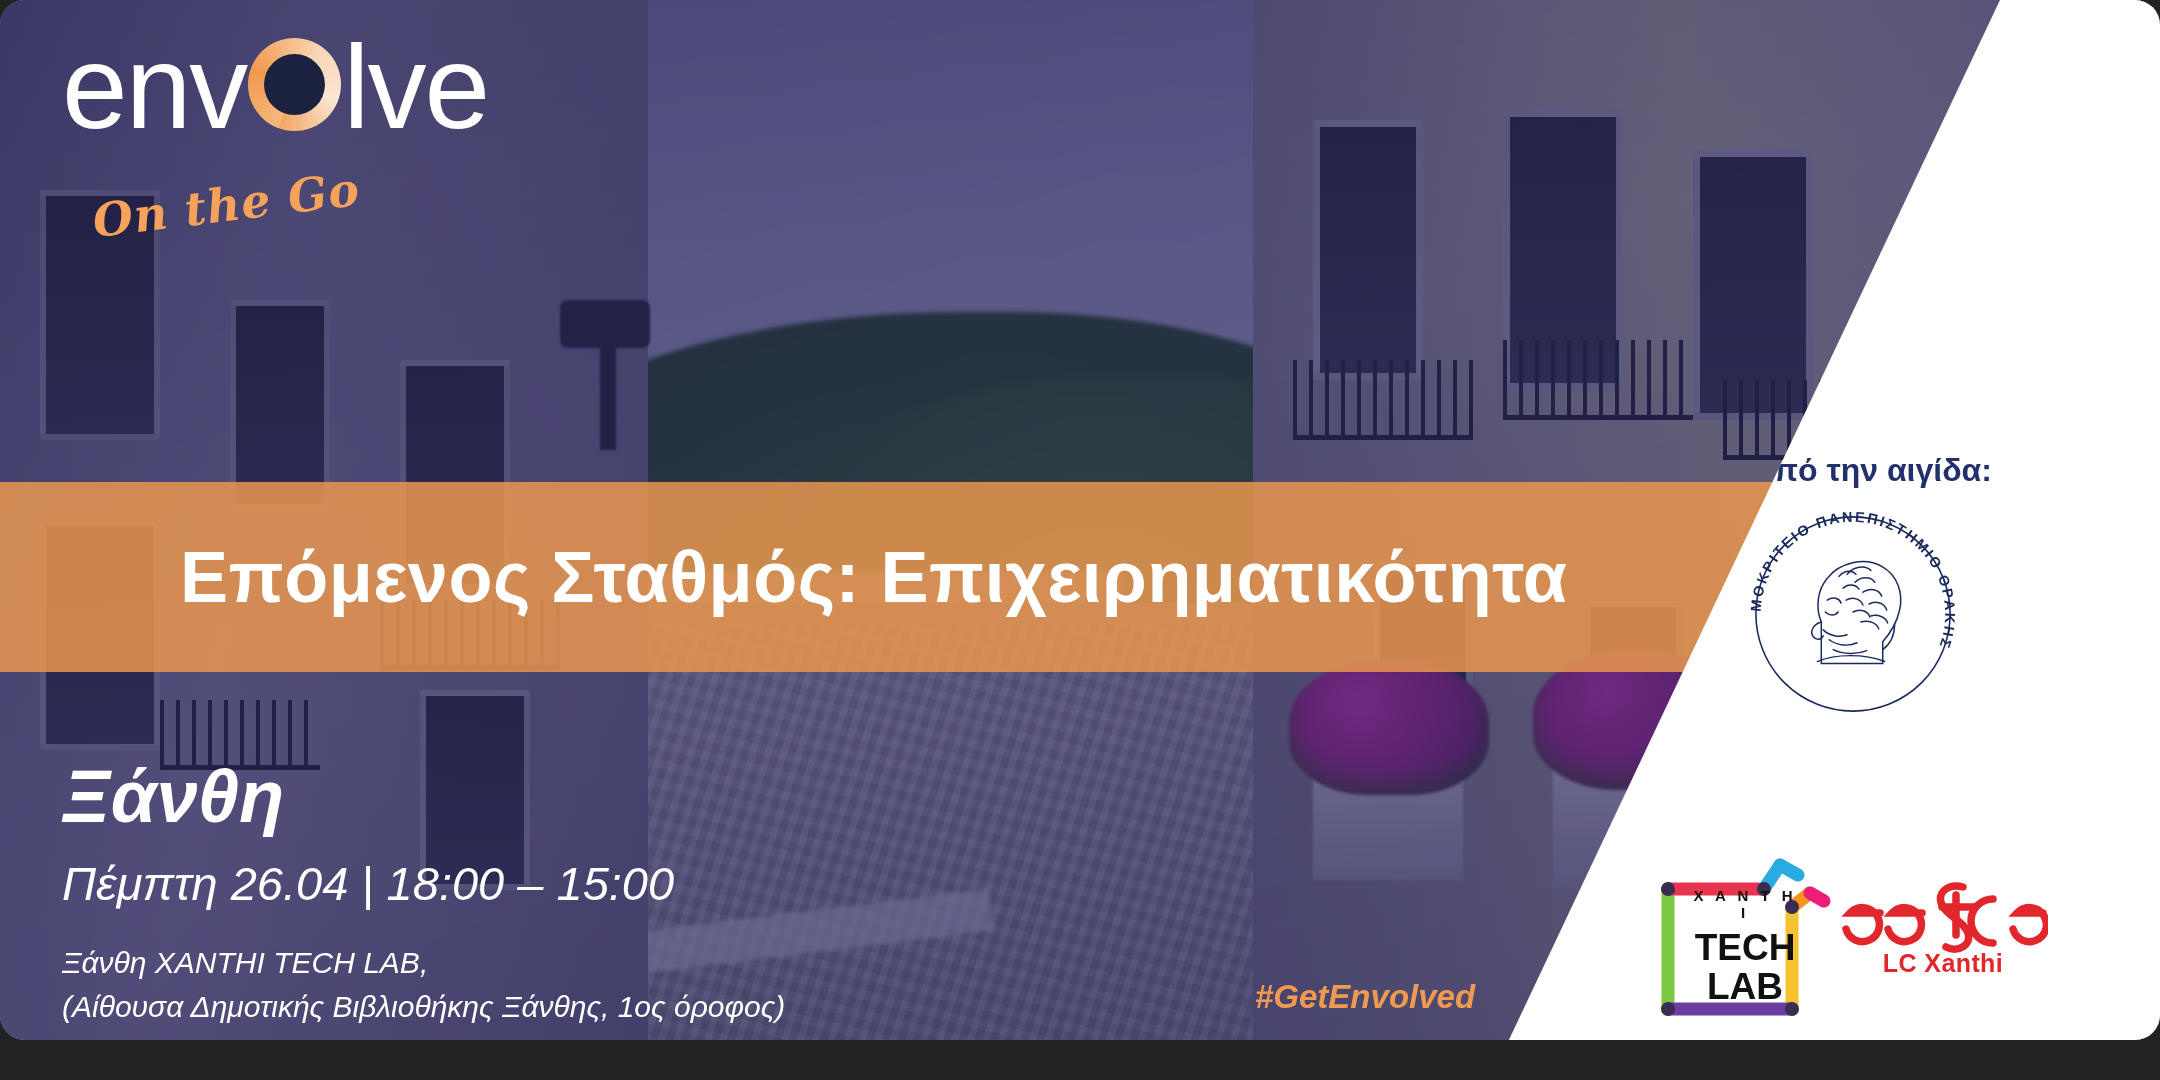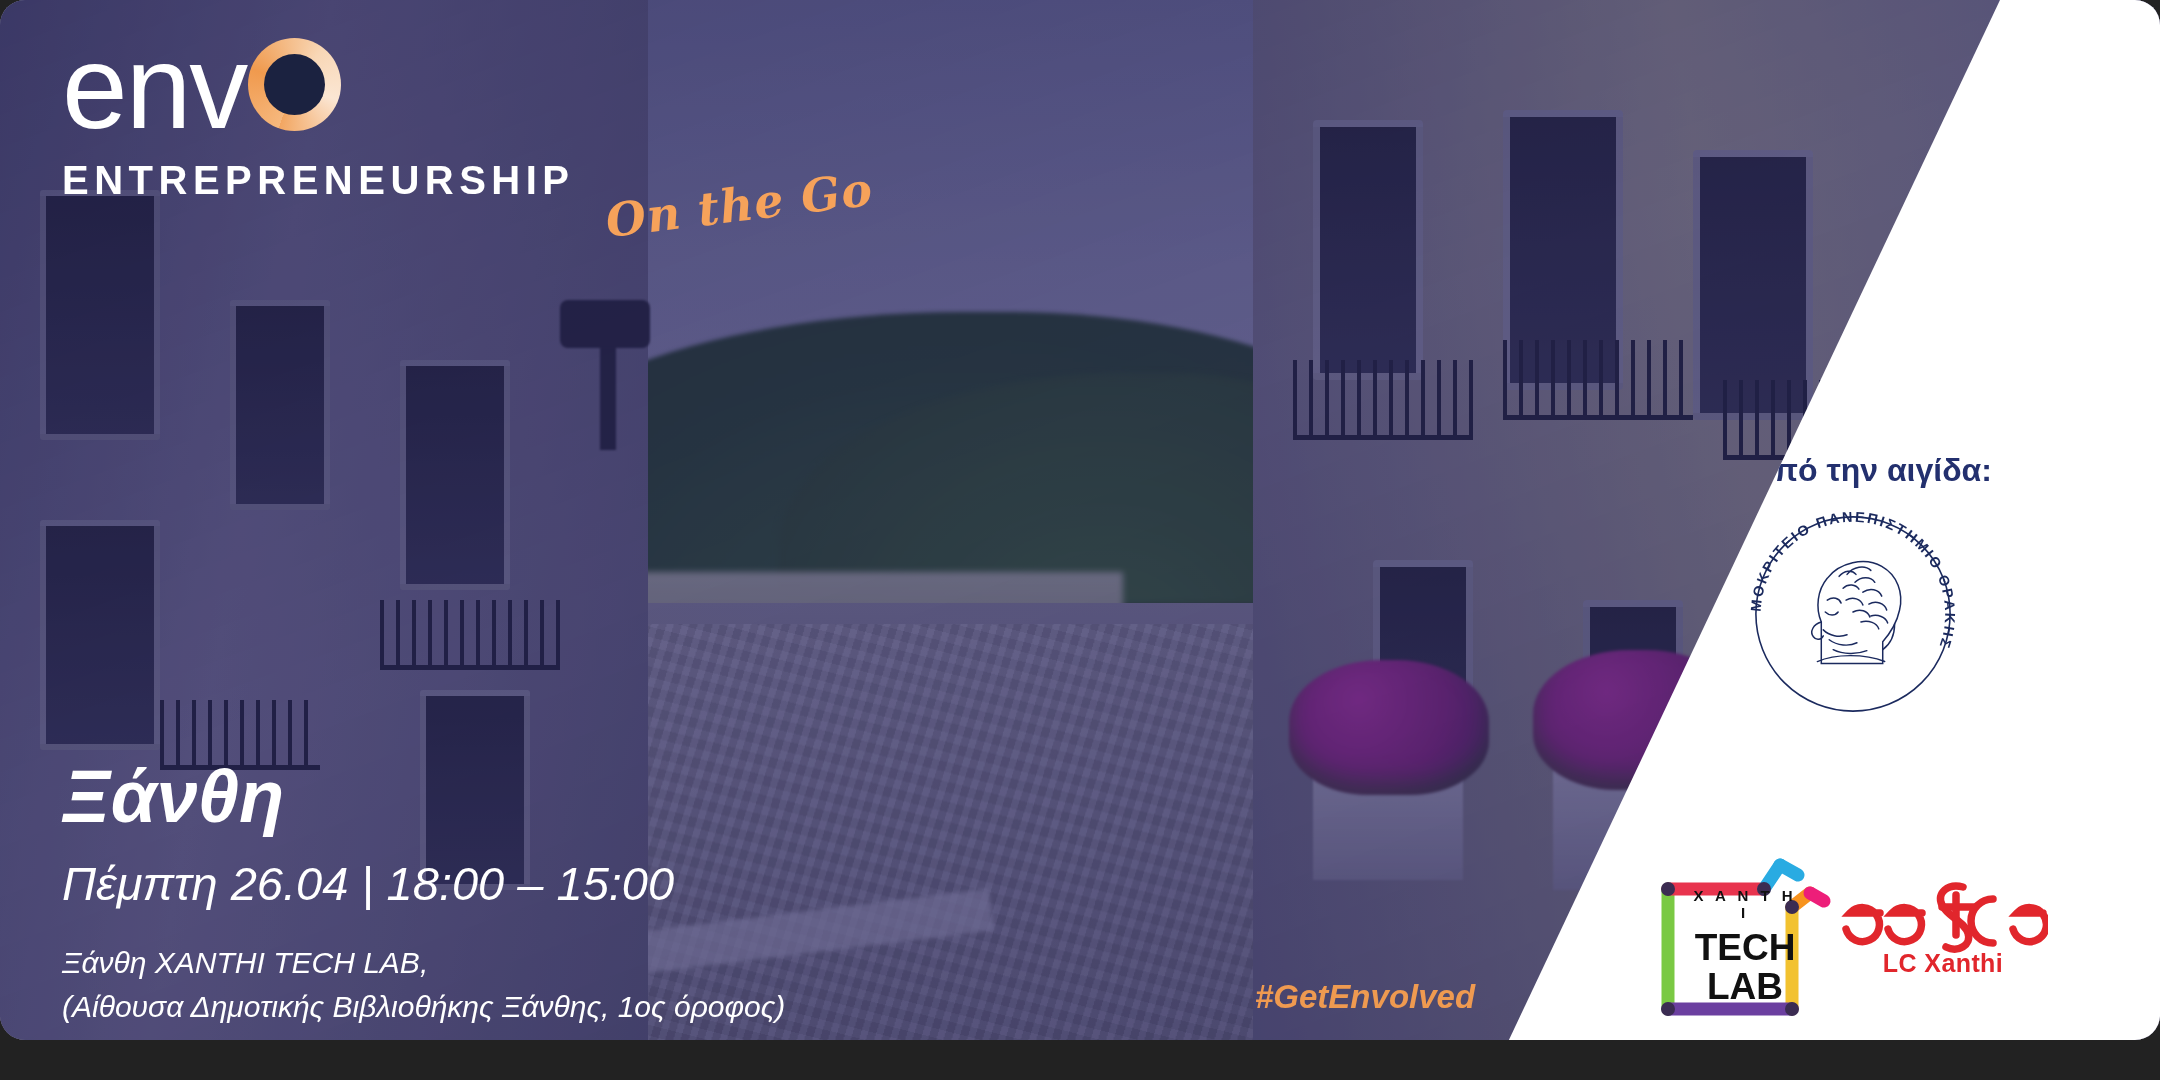--- a/index.html
+++ b/index.html
@@ -146,27 +146,30 @@
     </div>
 
     <div class="tint"></div>
     <div class="tint2"></div>
   </div>
 
   <div class="logo">
     <div class="wordmark">
       <span>env</span>
       <span class="ring"></span>
+      <span>lve</span>
     </div>
     <div class="tagline">
-      <span class="ent">ENTREPRENEURSHIP</span>
       <span class="onthego">On the Go</span>
     </div>
   </div>
 
+  <div class="band">
+    <h1>Επόμενος Σταθμός: Επιχειρηματικότητα</h1>
+  </div>
 
   <div class="event">
     <p class="city">Ξάνθη</p>
     <p class="when">Πέμπτη 26.04 | 18:00 – 15:00</p>
     <p class="venue">
       <span>Ξάνθη XANTHI TECH LAB,</span><br>
       <span>(Αίθουσα Δημοτικής Βιβλιοθήκης Ξάνθης, 1ος όροφος)</span>
     </p>
   </div>
   <div class="hashtag">#GetEnvolved</div>

